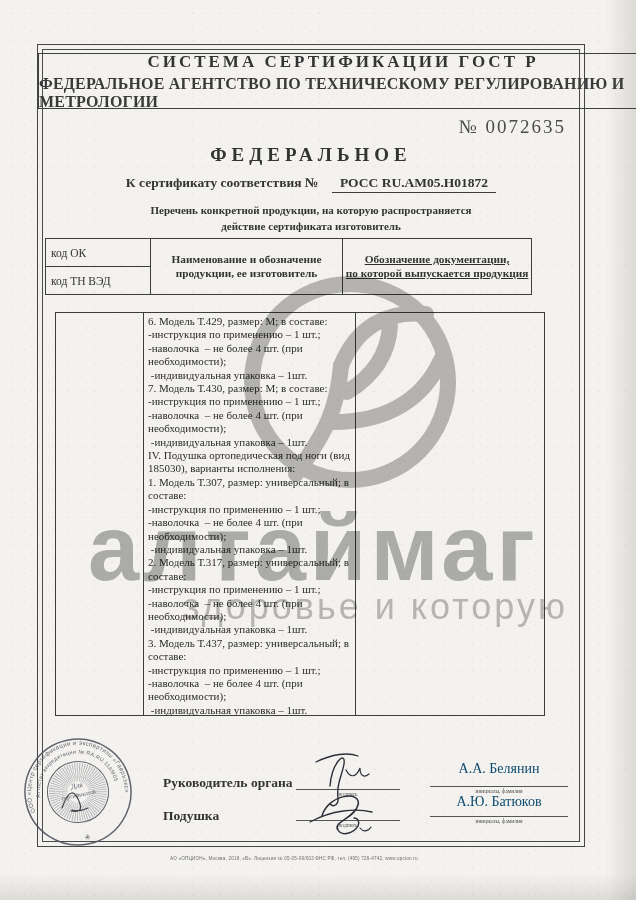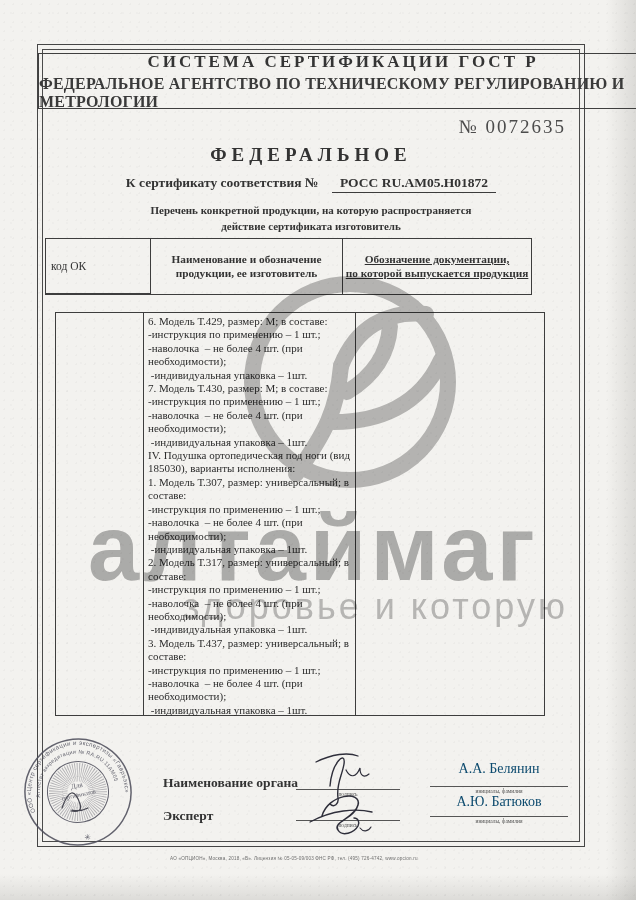--- a/index.html
+++ b/index.html
@@ -89,20 +89,21 @@
 </div>
 
 <div class="abs scope">
   <div>Перечень конкретной продукции,  на которую распространяется</div>
   <div>действие сертификата изготовитель</div>
 </div>
 
 <div class="abs htable">
   <div class="c1">
     <div class="cell">код ОК</div>
+    <div class="cell">код ТН ВЭД</div>
   </div>
   <div class="c2">
     <div class="hcell">Наименование и обозначение
 продукции, ее изготовитель</div>
   </div>
   <div class="c3">
     <div class="hcell">Обозначение документации,
 по которой выпускается продукция</div>
   </div>
 </div>
@@ -151,22 +152,22 @@
       <path d="M 58 204 C 88 162, 99 140, 103 96"></path>
       <path d="M 96 152 C 140 152, 182 136, 203 90"></path>
       <path d="M 103 96 C 118 58, 148 40, 188 44"></path>
       <path d="M 109 122 C 134 107, 150 86, 152 56"></path>
     </g>
   </svg>
   <div class="wm-brand">алтаймаг</div>
   <div class="wm-tagline">здоровье и которую</div>
 </div>
 
-<div class="abs sig-label" style="left:163px; top:775px;">Наименование органа</div>
-<div class="abs sig-label" style="left:163px; top:808px;">Эксперт</div>
+<div class="abs sig-label" style="left:163px; top:775px;">Руководитель органа</div>
+<div class="abs sig-label" style="left:163px; top:808px;">Подушка</div>
 
 <div class="abs sig-line" style="left:296px; top:789px; width:104px;"></div>
 <div class="abs tiny-caption" style="left:296px; top:791px; width:104px;">подпись</div>
 <div class="abs sig-line" style="left:296px; top:820px; width:104px;"></div>
 <div class="abs tiny-caption" style="left:296px; top:822px; width:104px;">подпись</div>
 
 <div class="abs sig-name" style="left:430px; top:761px; width:138px;">А.А. Белянин</div>
 <div class="abs sig-line" style="left:430px; top:786px; width:138px;"></div>
 <div class="abs tiny-caption" style="left:430px; top:788px; width:138px;">инициалы, фамилия</div>
 

